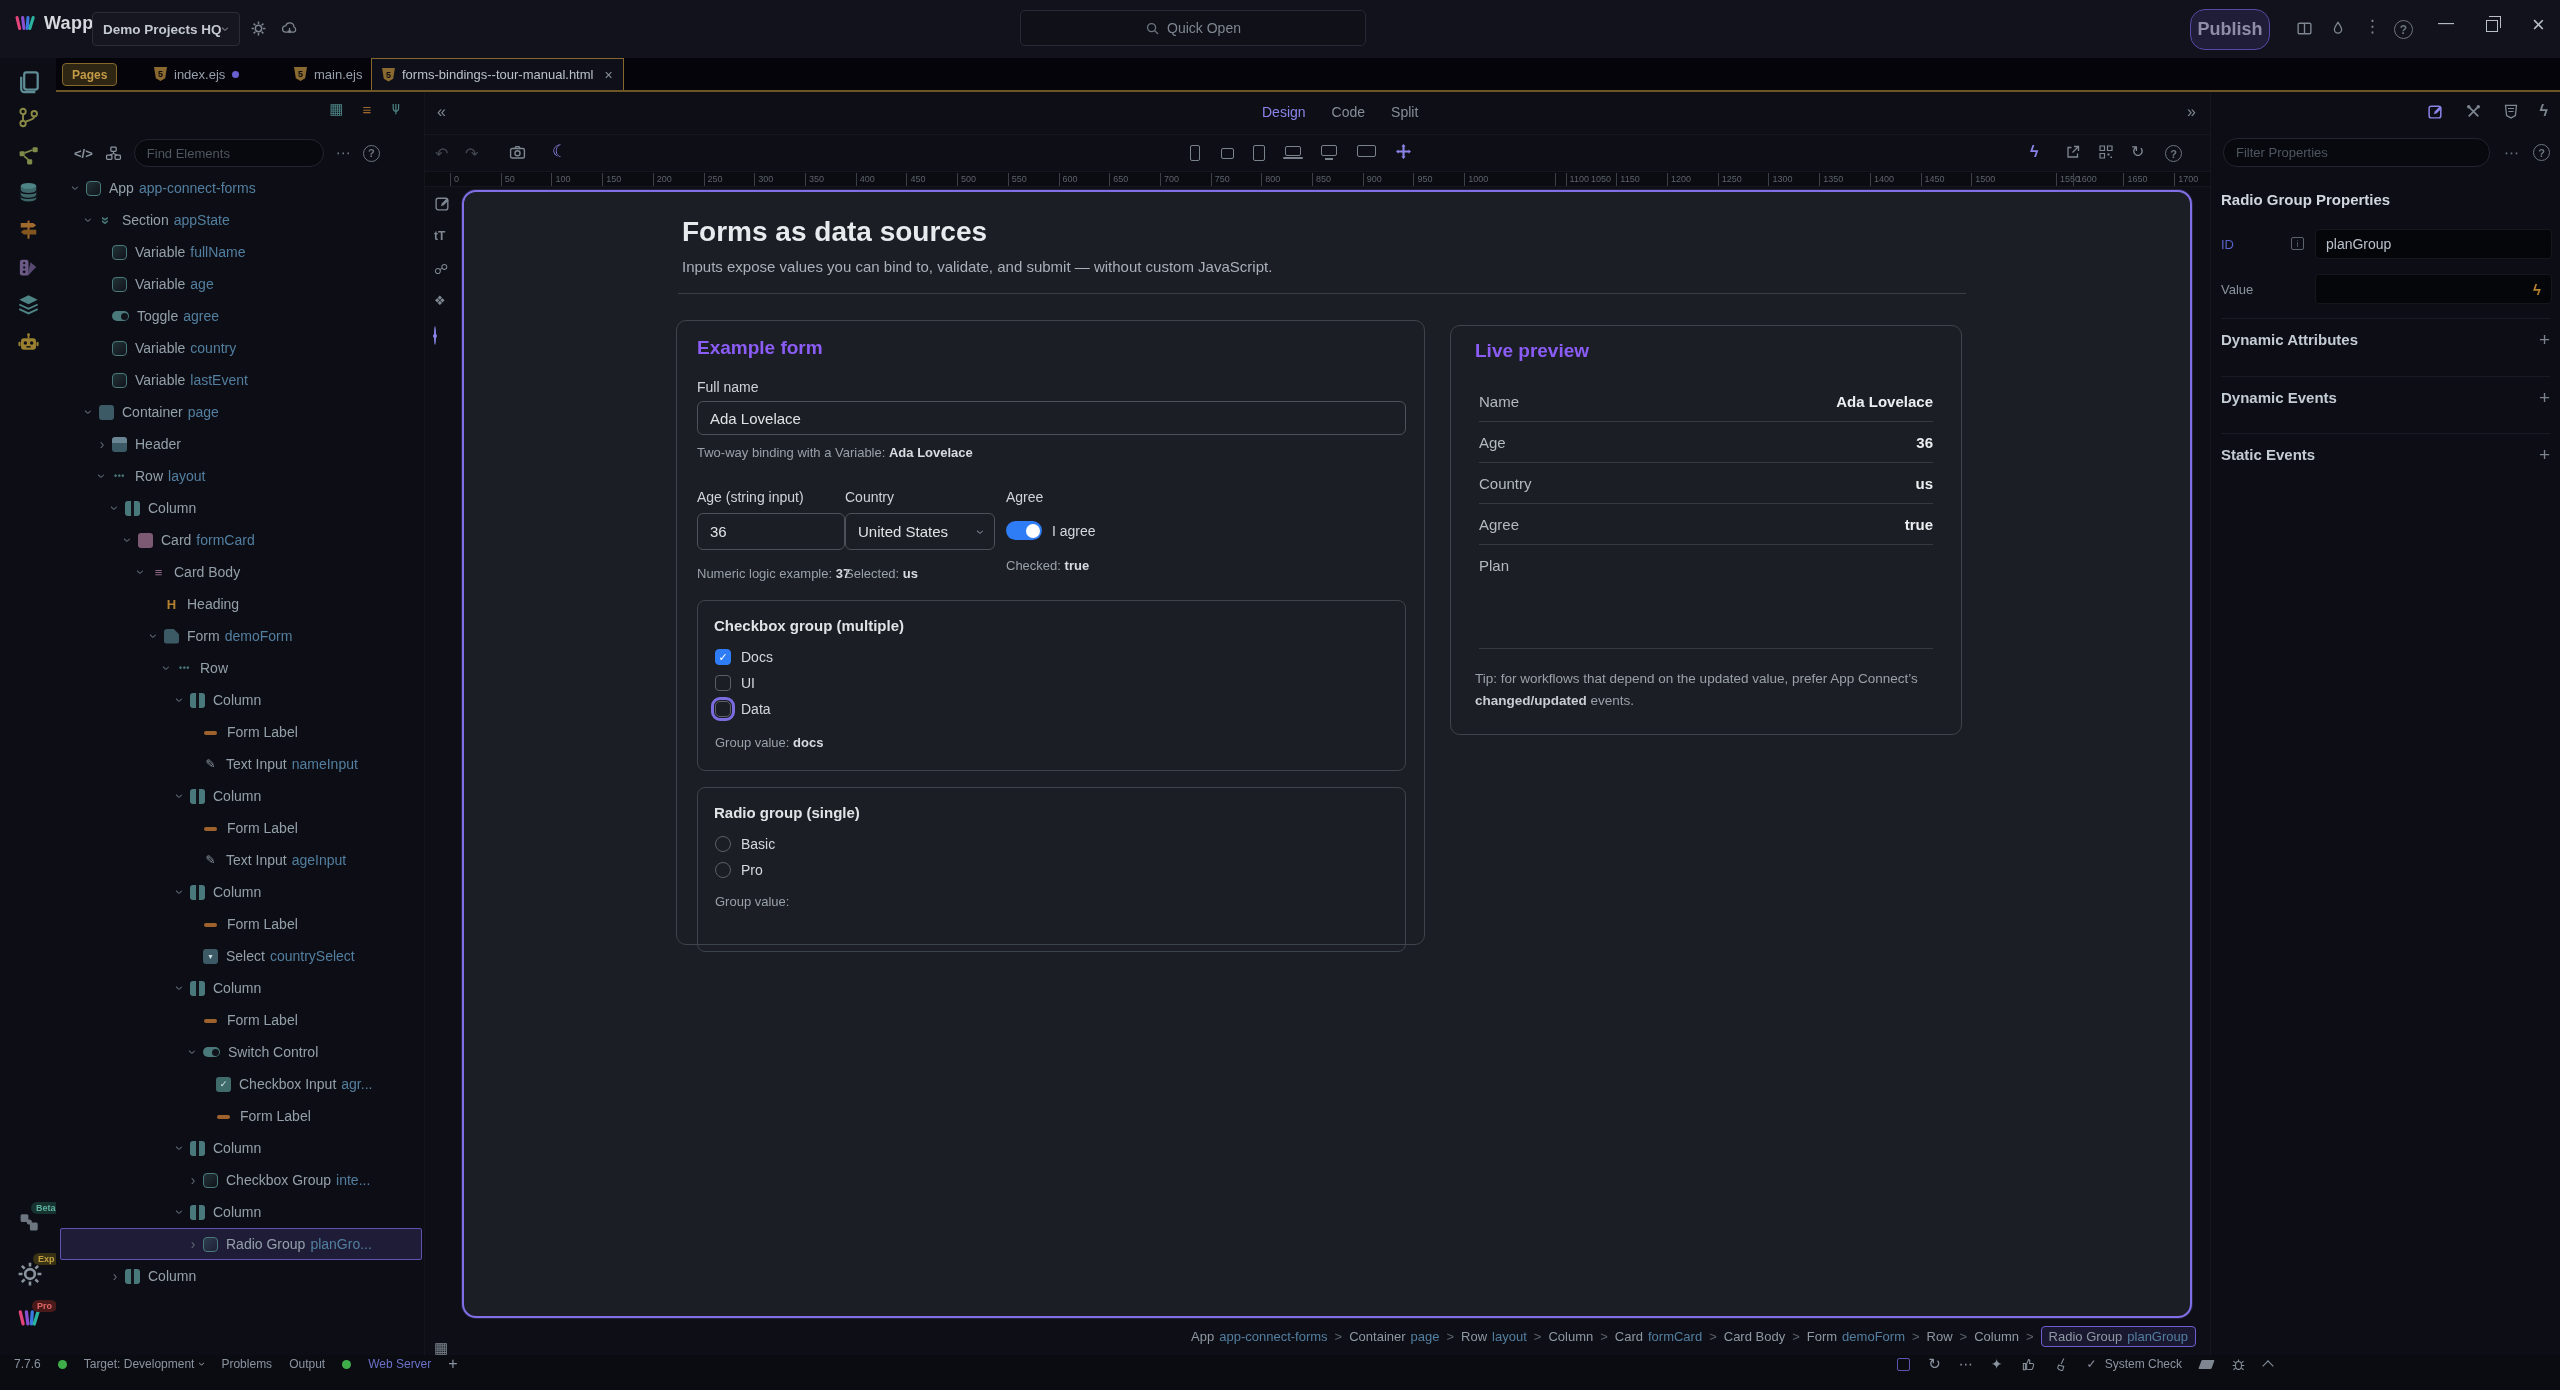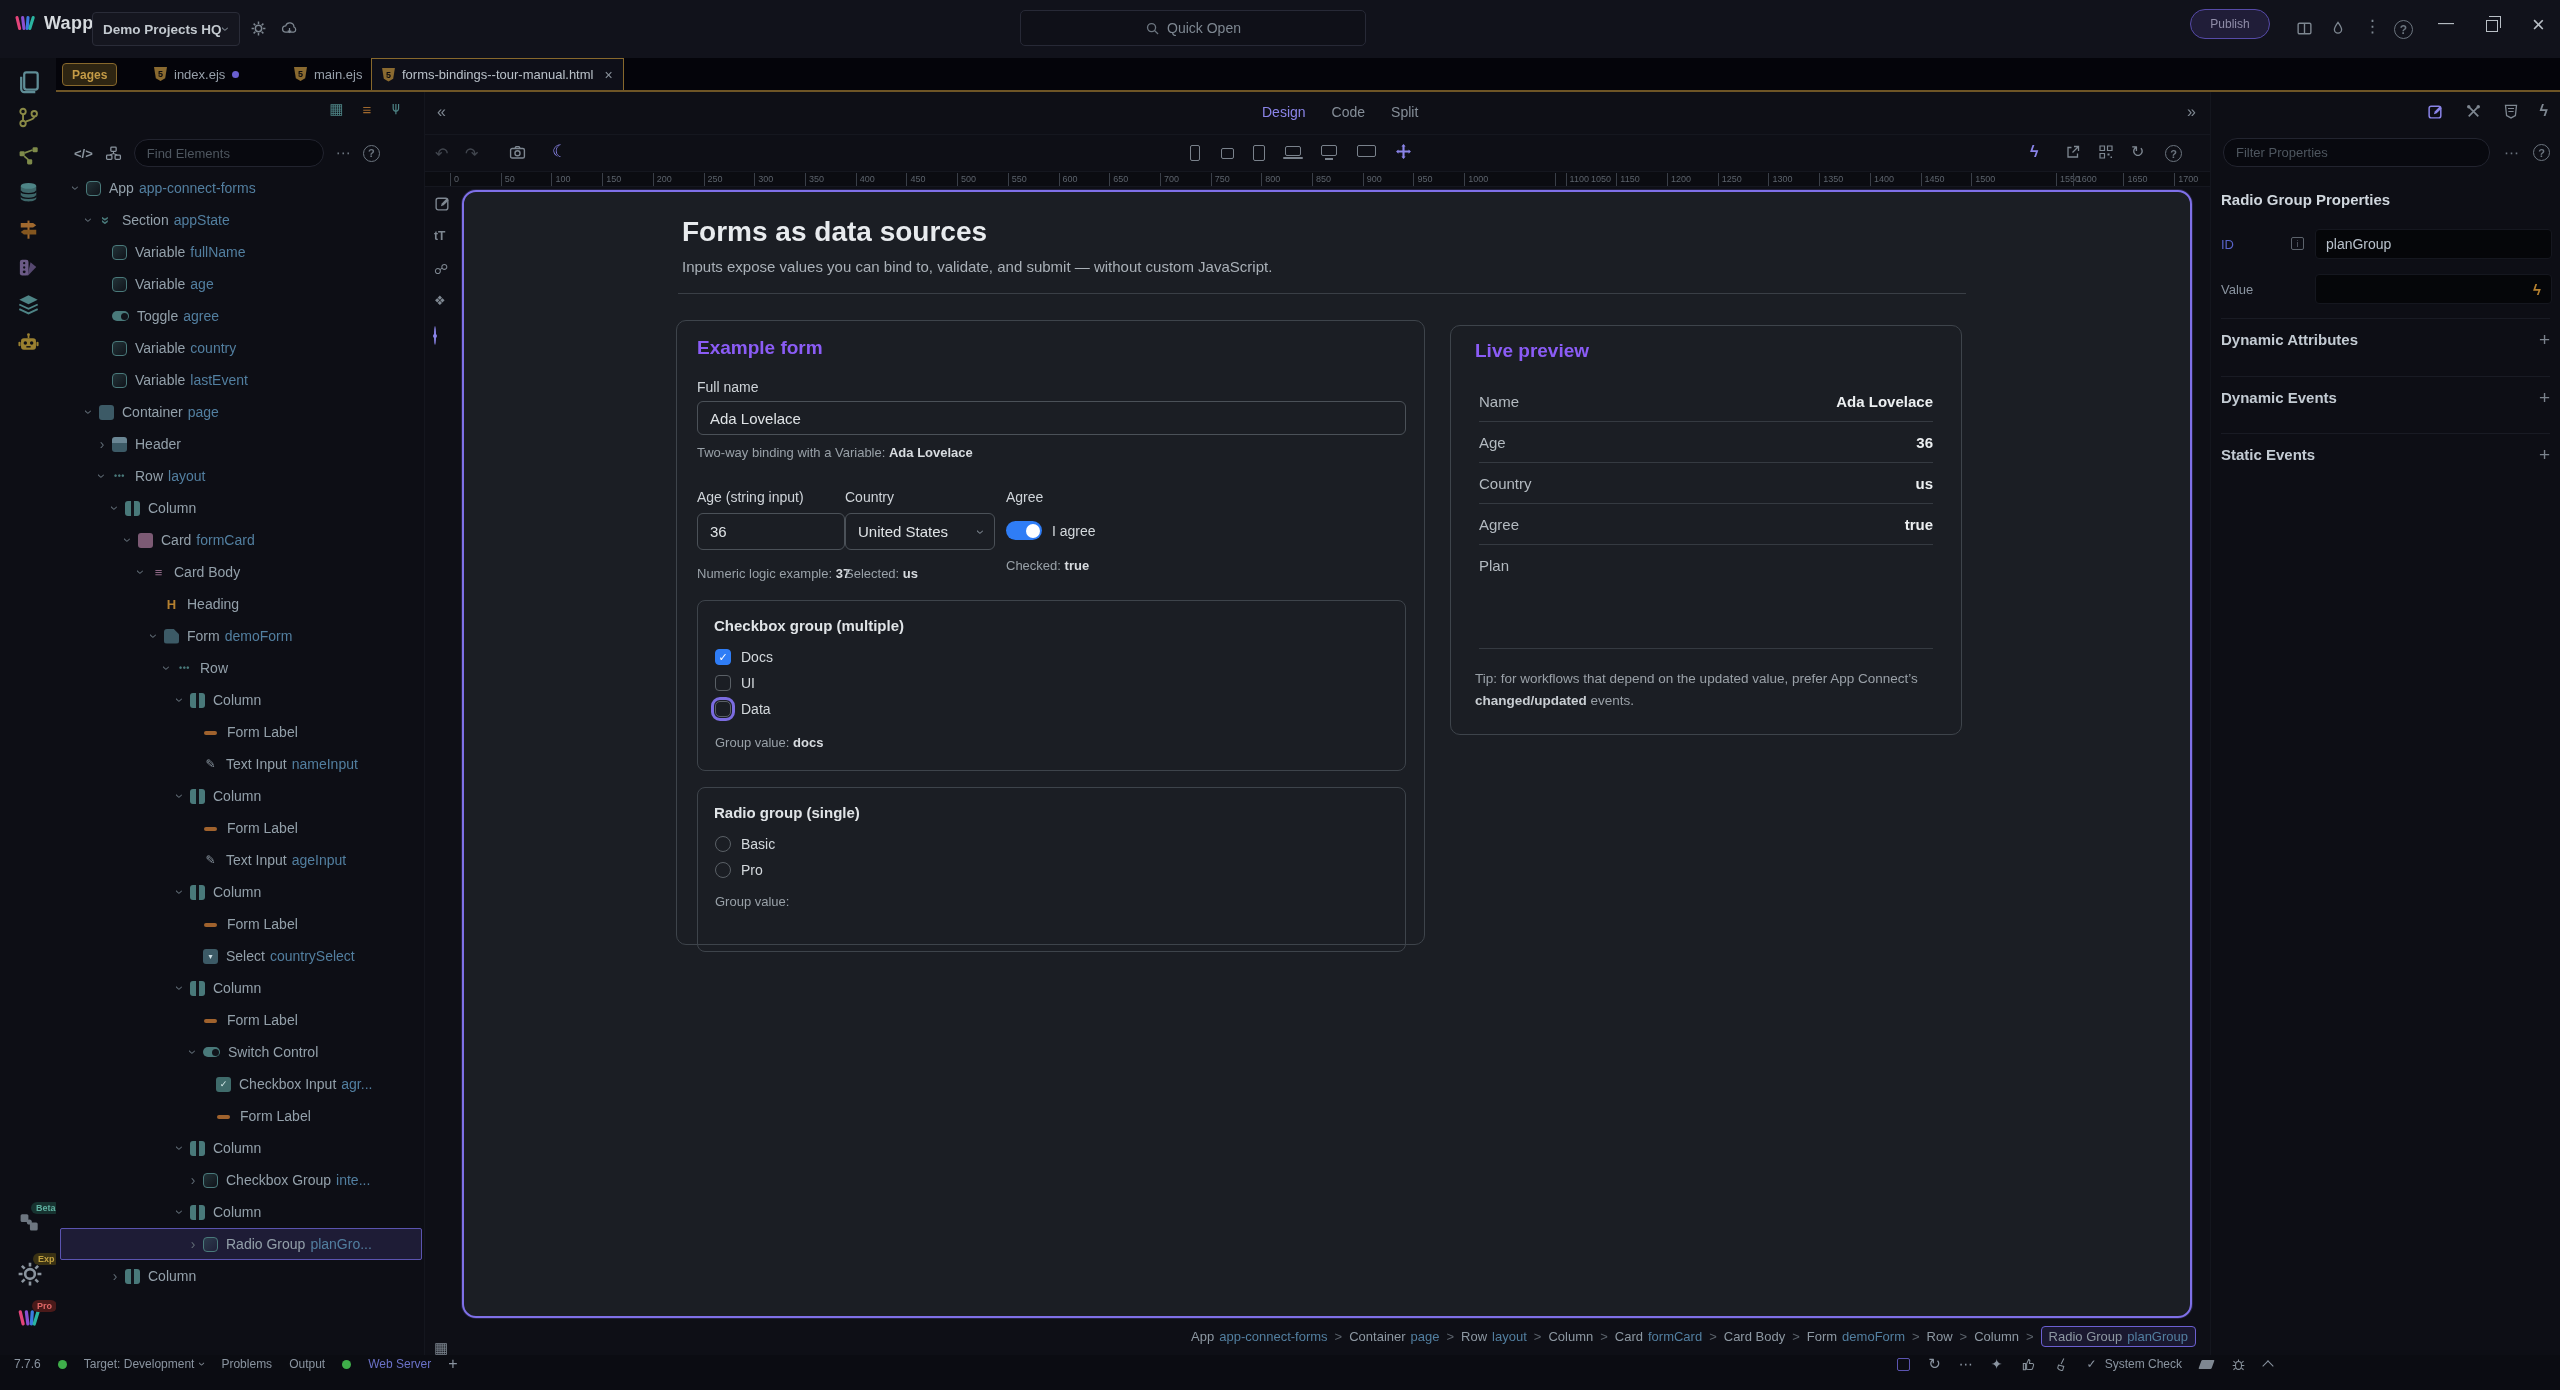--- a/index.html
+++ b/index.html
@@ -20,21 +20,21 @@
 
   
   #topbar{position:absolute;left:0;top:0;width:2560px;height:58px;background:var(--topbar)}
   #brand{position:absolute;left:14px;top:13px;display:flex;align-items:center;gap:8px}
   #brand .wname{font-size:18px;font-weight:bold;color:#d6dade;letter-spacing:.3px}
   #project-select{position:absolute;left:92px;top:12px;width:148px;height:34px;border:1px solid #2a2c38;border-radius:4px;display:flex;align-items:center;justify-content:space-between;padding:0 10px;color:#c3c9cf;font-size:13.5px;font-weight:bold;background:#15161f}
   .chev-r{display:inline-block;color:#7a828c;font-size:14px;transform:rotate(90deg);font-weight:normal}
   #topbar-gear{position:absolute;left:250px;top:20px}
   #topbar-cloud{position:absolute;left:280px;top:20px}
   #quick-open{position:absolute;left:1020px;top:10px;width:346px;height:36px;border:1px solid #272936;border-radius:5px;display:flex;align-items:center;justify-content:center;gap:7px;color:#7e8791;font-size:14px;background:#0f1018}
-  #publish-btn{position:absolute;left:2190px;top:9px;width:80px;height:30px;border:1.5px solid #564aa8;border-radius:15px;background:#201d38;color:#8f8da8;font-size:12px;font-weight:normal;display:flex;align-items:center;justify-content:center}
+  #publish-btn{position:absolute;left:2190px;top:9px;width:80px;height:41px;border:1.5px solid #564aa8;border-radius:15px;background:#201d38;color:#8f8da8;font-size:18px;font-weight:bold;display:flex;align-items:center;justify-content:center}
   .tb-ico{position:absolute;top:20px;color:#7e8791}
   #win-min{position:absolute;left:2438px;top:14px;color:#b9bfc6;font-size:16px}
   #win-restore{position:absolute;left:2486px;top:20px;width:12px;height:12px;border:1.5px solid #b9bfc6}
   #win-restore::after{content:"";position:absolute;left:2px;top:-5px;width:11px;height:11px;border:1.5px solid #b9bfc6;border-left:none;border-bottom:none}
   #win-close{position:absolute;left:2532px;top:12px;color:#b9bfc6;font-size:22px}
 
   
   #tabbar{position:absolute;left:56px;top:58px;width:2504px;height:34px;background:var(--tabbar);border-bottom:2px solid #6e5526}
   #pages-btn{position:absolute;left:6px;top:5px;height:23px;padding:0 9px;background:#2e2512;border:1px solid #87682c;border-radius:4px;color:#c49b46;font-size:12px;font-weight:bold;display:flex;align-items:center}
   .tab{position:absolute;top:0;height:32px;display:flex;align-items:center;gap:7px;font-size:13px;color:#97a0aa;padding:0 10px}

